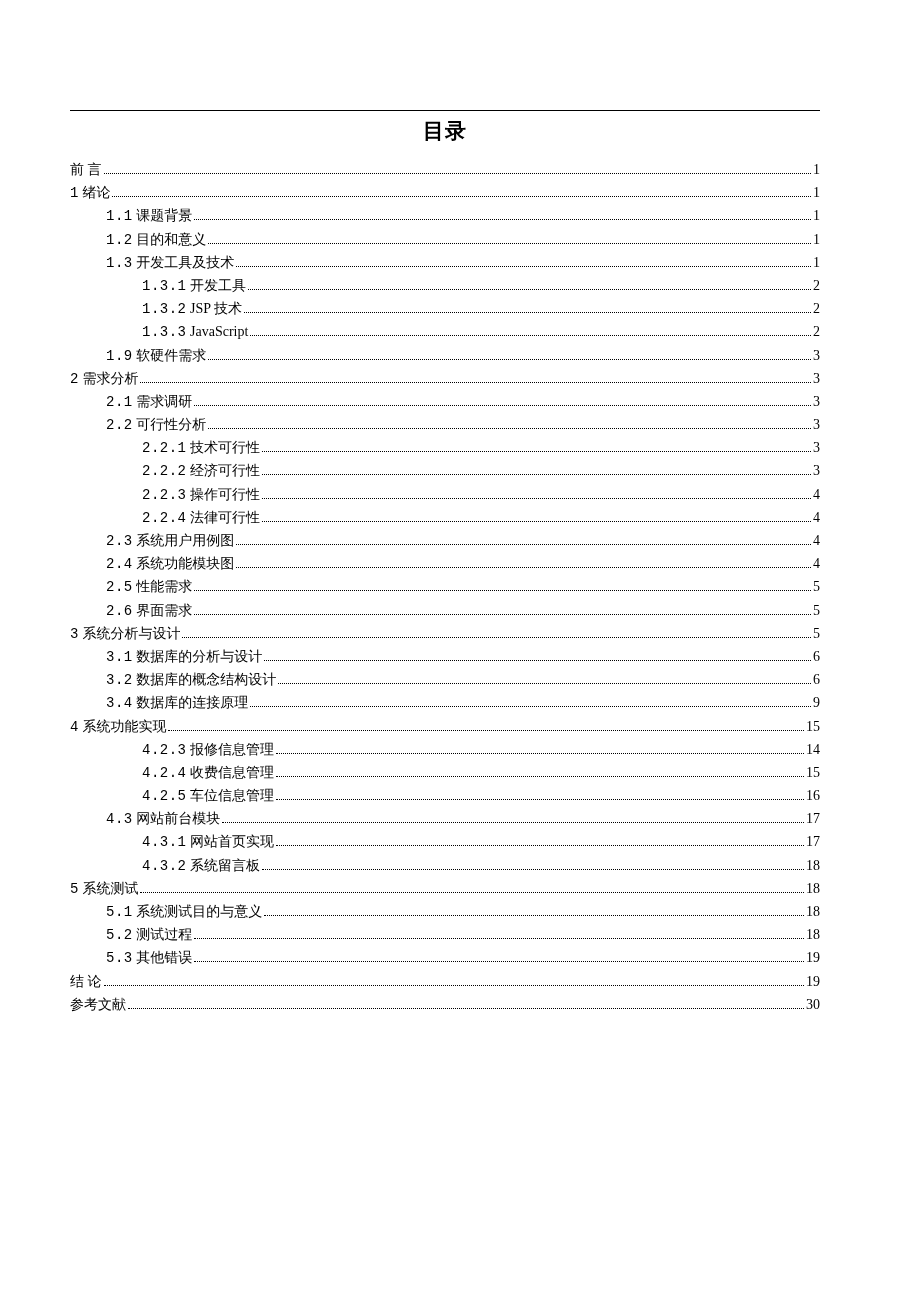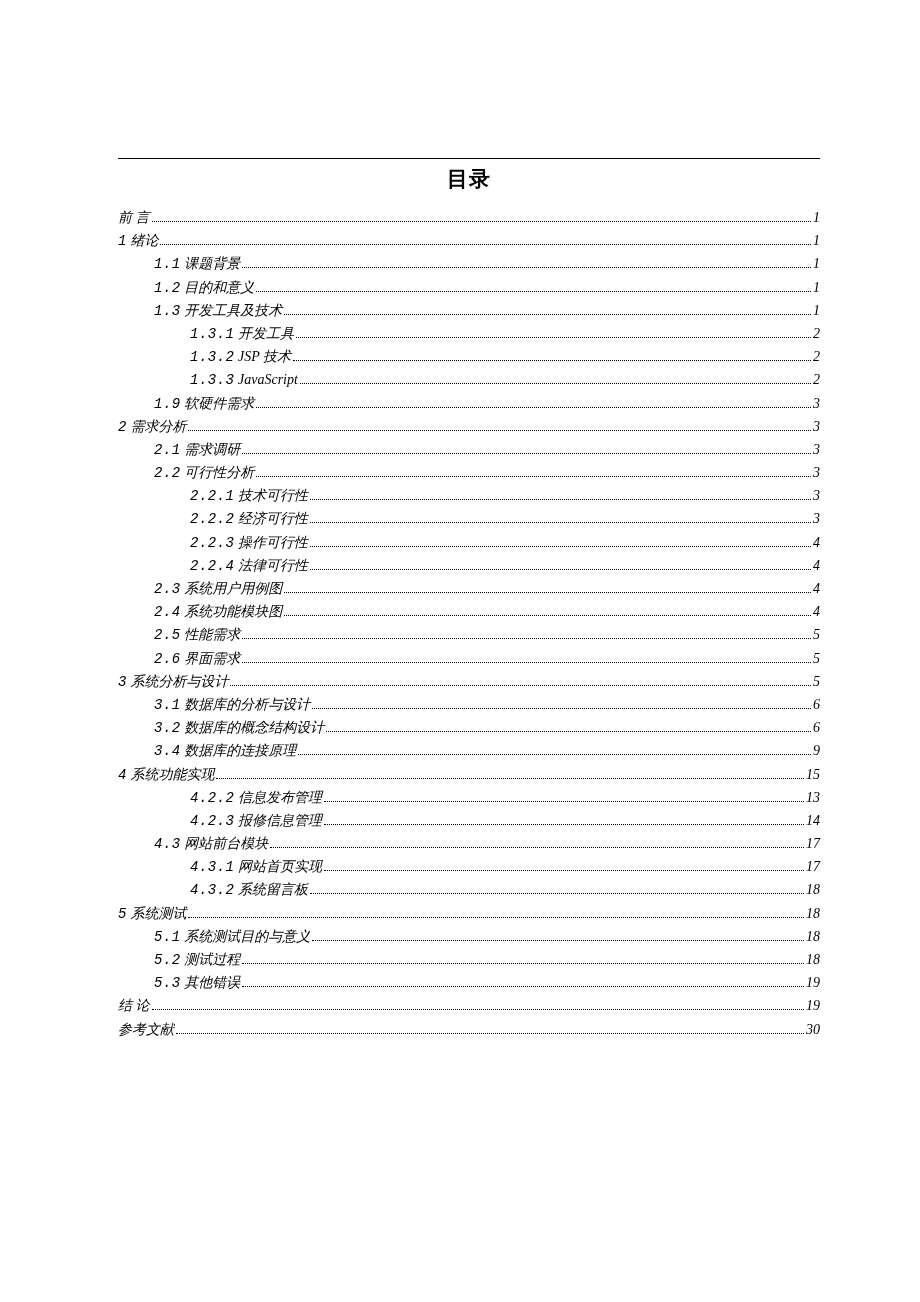--- a/index.html
+++ b/index.html
@@ -8,38 +8,36 @@
       box-sizing: border-box;
     }
     body {
       background: #ffffff;
       font-family: "SimSun", "宋体", serif;
       width: 920px;
       height: 1302px;
       position: relative;
     }
     .page {
-      padding: 110px 100px 60px 118px;
-      margin-top: 48px;
+      padding: 110px 100px 60px 70px;
     }
     .rule {
       border-top: 1.5px solid #000;
       margin-bottom: 6px;
     }
     .title {
       text-align: center;
       font-size: 21px;
       font-weight: bold;
       margin-bottom: 18px;
       letter-spacing: 1px;
     }
     .toc {
       font-size: 14px;
       line-height: 1.0;
-      font-style: italic;
     }
     .toc-row {
       display: flex;
       align-items: baseline;
       white-space: nowrap;
       margin-bottom: 9.2px;
     }
     .toc-label {
       flex: 0 0 auto;
     }
@@ -186,28 +184,33 @@
         <span class="toc-label"><span class="num">3.4</span> 数据库的连接原理</span>
         <span class="toc-dots"></span>
         <span class="toc-page">9</span>
       </div>
       <div class="toc-row lvl-0">
         <span class="toc-label"><span class="num">4</span> 系统功能实现</span>
         <span class="toc-dots"></span>
         <span class="toc-page">15</span>
       </div>
       <div class="toc-row lvl-2">
-        <span class="toc-label"><span class="num">4.2.2</span> 信息发布管理</span>
-        <span class="toc-dots"></span>
-        <span class="toc-page">13</span>
-      </div>
-      <div class="toc-row lvl-2">
         <span class="toc-label"><span class="num">4.2.3</span> 报修信息管理</span>
         <span class="toc-dots"></span>
         <span class="toc-page">14</span>
+      </div>
+      <div class="toc-row lvl-2">
+        <span class="toc-label"><span class="num">4.2.4</span> 收费信息管理</span>
+        <span class="toc-dots"></span>
+        <span class="toc-page">15</span>
+      </div>
+      <div class="toc-row lvl-2">
+        <span class="toc-label"><span class="num">4.2.5</span> 车位信息管理</span>
+        <span class="toc-dots"></span>
+        <span class="toc-page">16</span>
       </div>
       <div class="toc-row lvl-1">
         <span class="toc-label"><span class="num">4.3</span> 网站前台模块</span>
         <span class="toc-dots"></span>
         <span class="toc-page">17</span>
       </div>
       <div class="toc-row lvl-2">
         <span class="toc-label"><span class="num">4.3.1</span> 网站首页实现</span>
         <span class="toc-dots"></span>
         <span class="toc-page">17</span>

